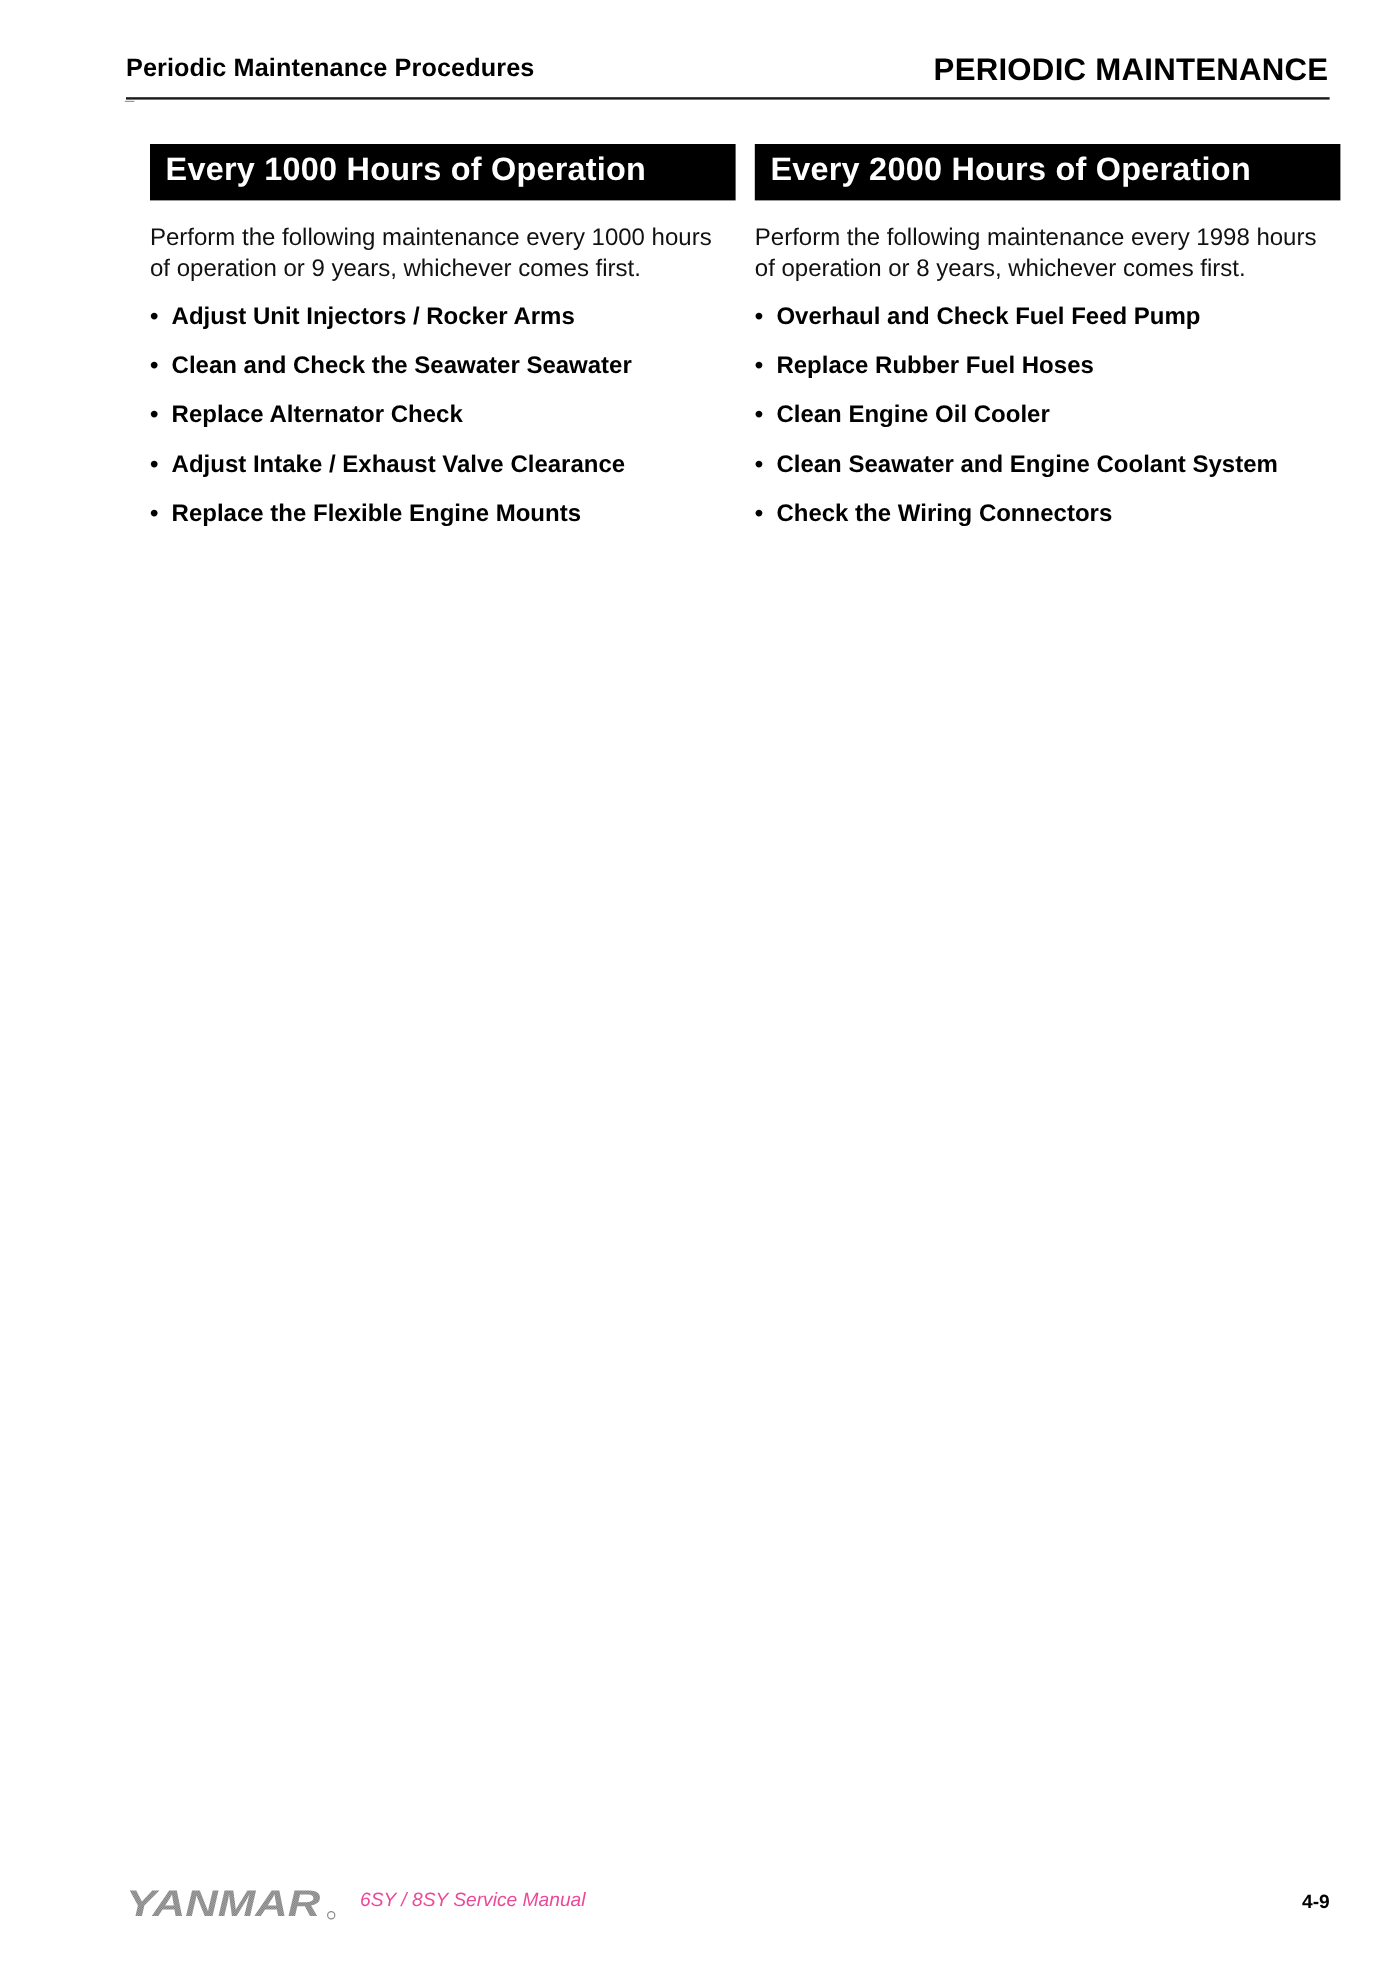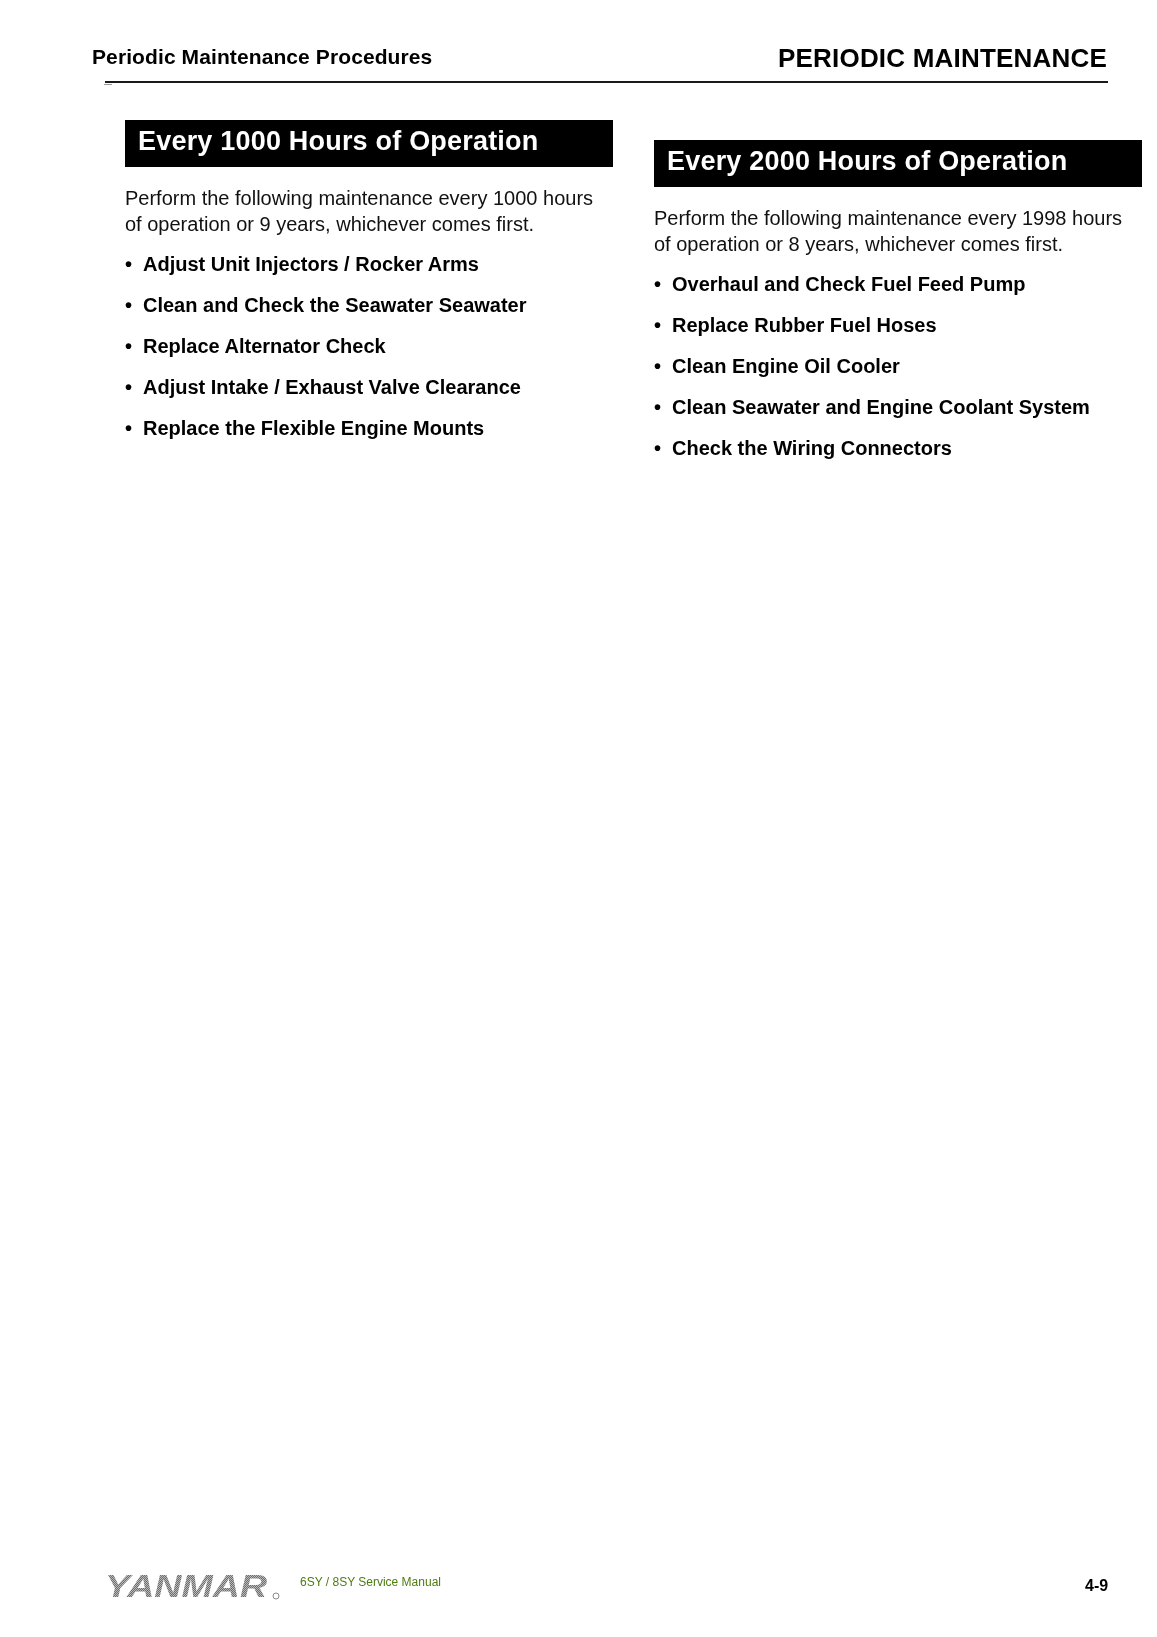--- a/index.html
+++ b/index.html
@@ -1,37 +1,37 @@
 <!DOCTYPE html>
 <html><head>
 <meta charset="utf-8">
 <style>
   html, body { margin: 0; padding: 0; background: #ffffff; }
   body {
     width: 1157px; height: 1637px; position: relative; overflow: hidden;
     font-family: "Liberation Sans", sans-serif; color: #000;
   }
   .running-head-left {
-    position: absolute; left: 92px; top: 45px;
+    position: absolute; left: 105px; top: 45px;
     font-size: 21px; font-weight: bold; letter-spacing: 0.1px;
   }
   .running-head-right {
     position: absolute; right: 50px; top: 43px;
     font-size: 26px; font-weight: bold; letter-spacing: 0.2px;
   }
   .head-rule {
     position: absolute; left: 105px; top: 81px; width: 1003px; height: 2px;
     background: #1a1a1a;
   }
   .head-rule-tick {
     position: absolute; left: 104px; top: 84px; width: 8px; height: 1px; background: #999;
   }
   .column { position: absolute; top: 120px; width: 488px; }
   .col-left { left: 105px; margin-left: 20px; }
-  .col-right { left: 654px; margin-top: 20px; }
+  .col-right { left: 629px; }
   .section-bar {
     background: #000; color: #fff; height: 47px; box-sizing: border-box;
     padding: 6px 0 0 13px; font-size: 27px; font-weight: bold; letter-spacing: 0.2px;
     white-space: nowrap;
   }
   .intro {
     margin: 18px 0 0 0; font-size: 20px; line-height: 26px; color: #111;
     width: 470px;
   }
   .task-list { list-style: none; margin: 14px 0 0 0; padding: 0; }
@@ -39,21 +39,21 @@
     position: relative; padding-left: 18px; font-size: 20px; font-weight: bold;
     line-height: 26px; height: 41px; white-space: nowrap;
   }
   .bullet {
     position: absolute; left: 0; top: 0; font-weight: bold;
   }
   .footer-logo {
     position: absolute; left: 105px; top: 1572px; width: 176px; height: 28px;
   }
   .footer-manual {
-    position: absolute; left: 300px; top: 1575px; font-size: 12px; color: #4d7c0f;
+    position: absolute; left: 300px; top: 1575px; font-size: 16px; color: #ec4899; font-style: italic;
   }
   .footer-page {
     position: absolute; left: 1085px; top: 1577px; font-size: 16px; font-weight: bold;
   }
 </style>
 </head>
 <body>
 
 <div class="running-head-left">Periodic Maintenance Procedures</div>
 <div class="running-head-right">PERIODIC MAINTENANCE</div>

